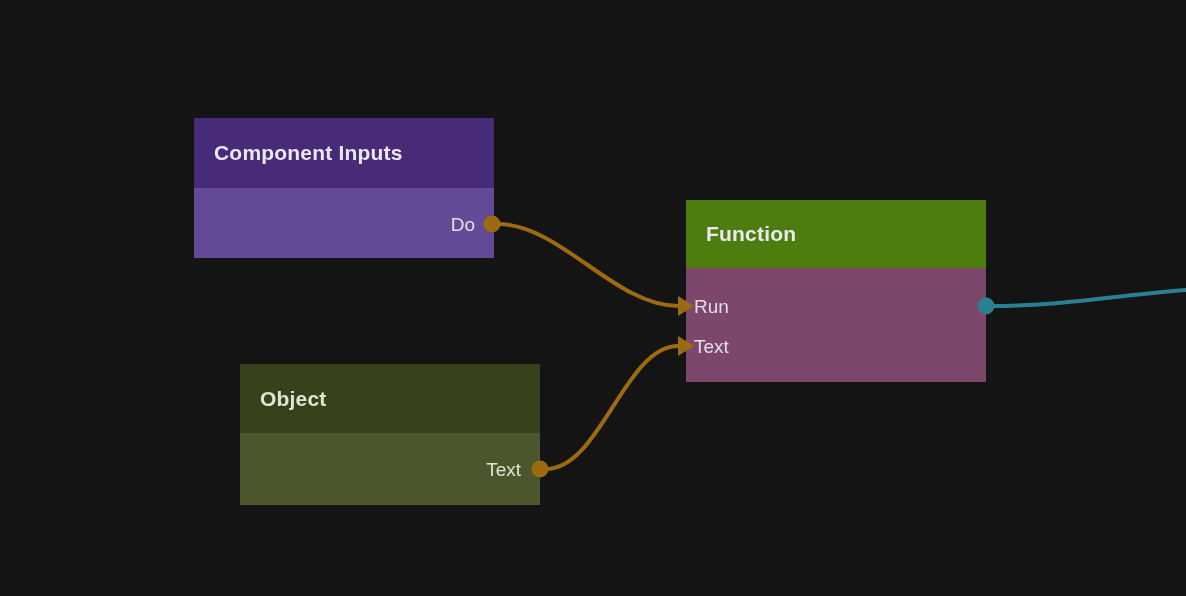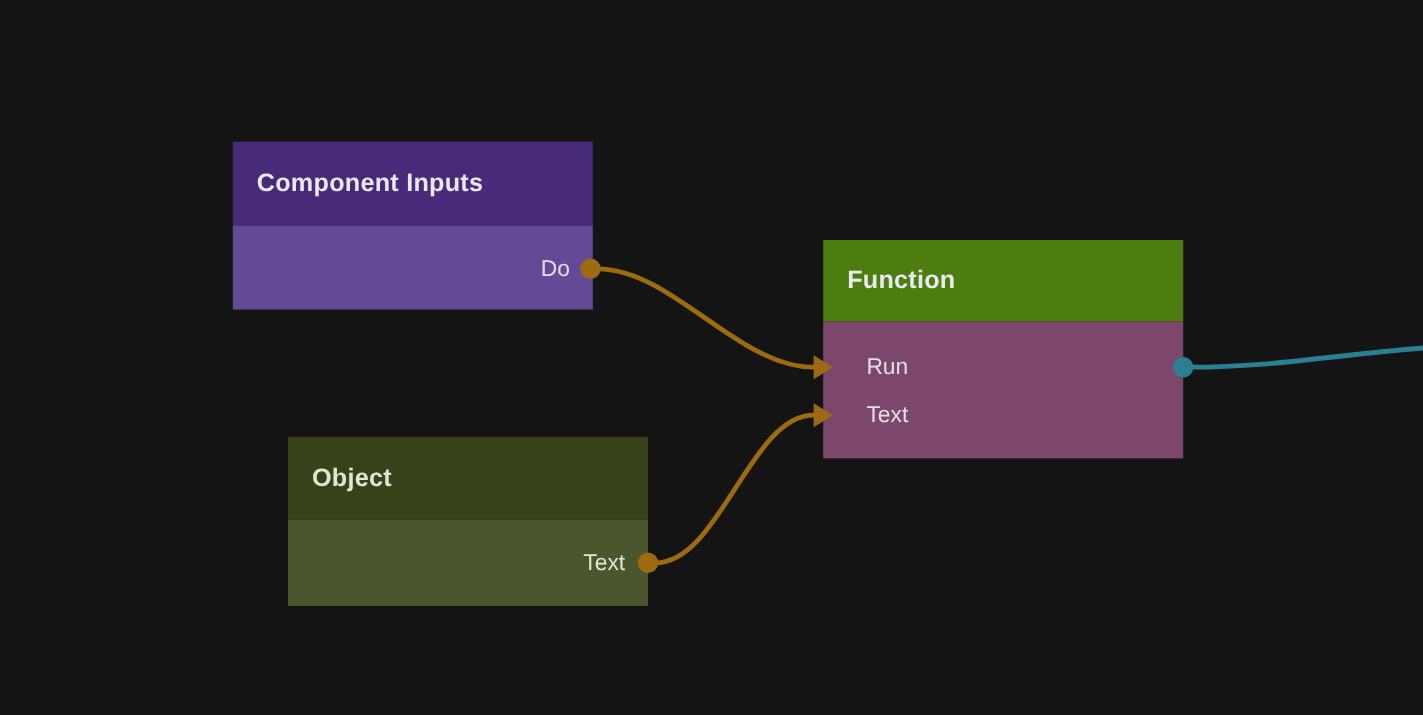--- a/index.html
+++ b/index.html
@@ -55,21 +55,21 @@
     display: flex;
     align-items: center;
   }
   .port-label {
     font-size: 19px;
     color: #e2dee8;
     white-space: nowrap;
     line-height: 1;
   }
   .port-label.in {
-    margin-left: 36px;
+    margin-left: 8px;
   }
   .port-label.out {
     margin-left: auto;
     margin-right: 19px;
   }
   
   .port-dot {
     position: absolute;
     width: 17px;
     height: 17px;

